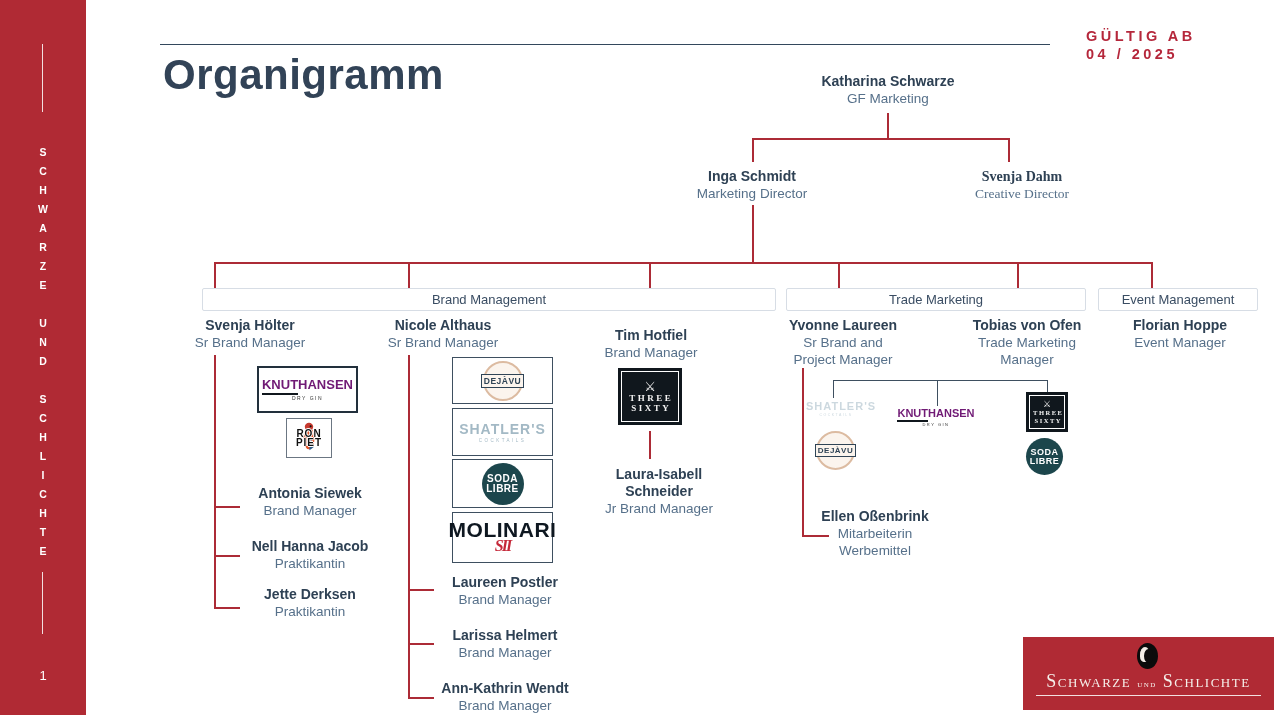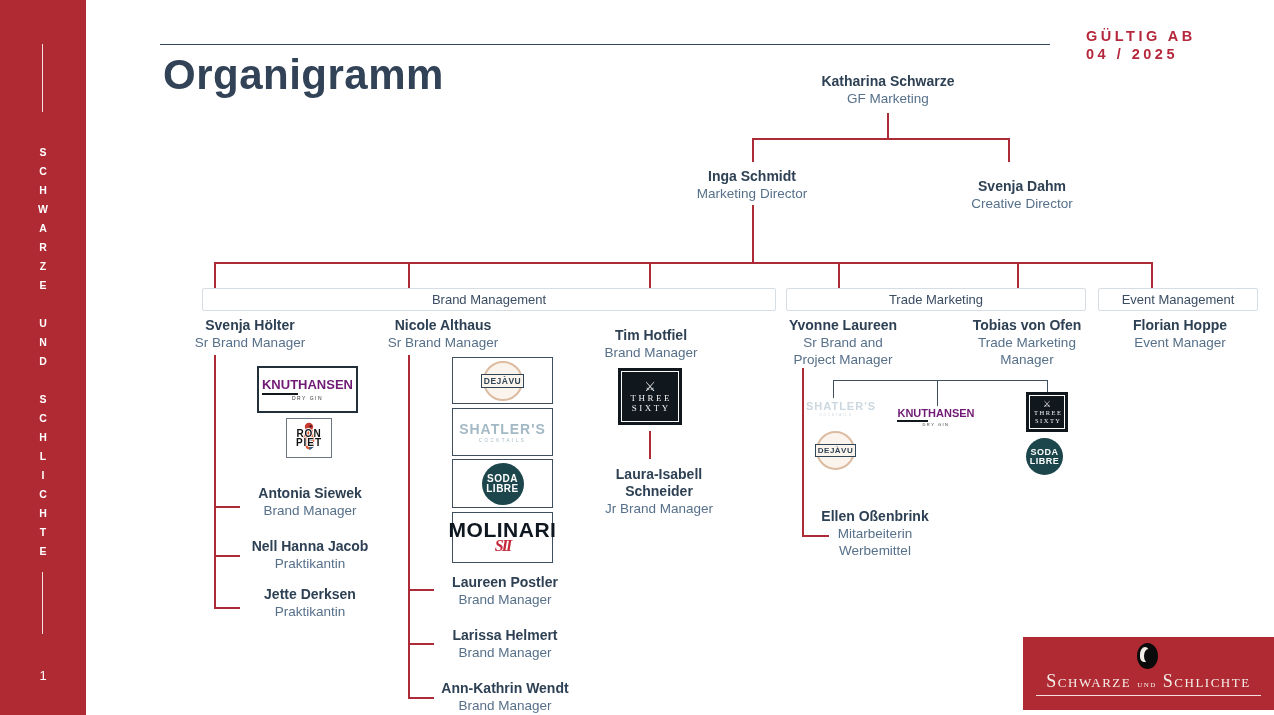--- a/index.html
+++ b/index.html
@@ -65,21 +65,21 @@
 
   .molinari-txt{color:#0E1720;font-weight:900;font-size:21px;letter-spacing:.5px;line-height:16px;}
   .molinari-mono{font-family:"Liberation Serif",serif;color:#C5293A;font-weight:900;
         font-style:italic;font-size:16px;line-height:15px;letter-spacing:-2px;}
 
   .threesixty{background:#10171D;position:relative;display:flex;flex-direction:column;
         align-items:center;justify-content:center;box-sizing:border-box;}
   .threesixty::before{content:"";position:absolute;inset:3px;border:1px solid #fff;}
   .ts-icon{color:#E8E8E8;font-size:13px;line-height:13px;position:relative;}
   .ts-word{color:#F2F2F2;font-family:"Liberation Serif",serif;font-size:9px;line-height:10px;
-        letter-spacing:2.5px;position:relative;font-weight:normal;text-indent:2.5px;}
+        letter-spacing:2.5px;position:relative;font-weight:bold;text-indent:2.5px;}
   .ts-sm .ts-icon{font-size:9px;line-height:9px;}
   .ts-sm .ts-word{font-size:6.5px;line-height:7.5px;letter-spacing:1.5px;}
 
   
   .footer-logo{position:absolute;left:1023px;top:637px;width:251px;height:73px;background:#B02A34;}
   .cameo{position:absolute;left:114px;top:6px;width:21px;height:26px;background:#0b0b0b;
         border-radius:50%;}
   .cameo .head{position:absolute;left:3px;top:4px;width:10px;height:15px;background:#f2ede6;
         border-radius:60% 60% 45% 45%;}
   .cameo .profile{position:absolute;left:7px;top:6px;width:9px;height:14px;background:#0b0b0b;
@@ -119,21 +119,21 @@
 
   <div class="ln" style="left:887px;top:113px;width:1.5px;height:25px;"></div>
   <div class="ln" style="left:752px;top:138px;width:257px;height:1.5px;"></div>
   <div class="ln" style="left:752px;top:138px;width:1.5px;height:24px;"></div>
   <div class="ln" style="left:1008px;top:138px;width:1.5px;height:24px;"></div>
 
   <div class="node" style="left:672px;top:168px;width:160px;">
     <div class="nm">Inga Schmidt</div>
     <div class="rl">Marketing Director</div>
   </div>
-  <div class="node" style="left:942px;top:178px;width:160px;">
+  <div class="node" style="left:942px;top:168px;width:160px;font-family:Liberation Serif, serif;">
     <div class="nm">Svenja Dahm</div>
     <div class="rl">Creative Director</div>
   </div>
 
   <div class="ln" style="left:752px;top:205px;width:1.5px;height:57px;"></div>
   <div class="ln" style="left:214px;top:262px;width:938px;height:1.5px;"></div>
   <div class="ln" style="left:214px;top:262px;width:1.5px;height:26px;"></div>
   <div class="ln" style="left:408px;top:262px;width:1.5px;height:26px;"></div>
   <div class="ln" style="left:649px;top:262px;width:1.5px;height:26px;"></div>
   <div class="ln" style="left:838px;top:262px;width:1.5px;height:26px;"></div>

